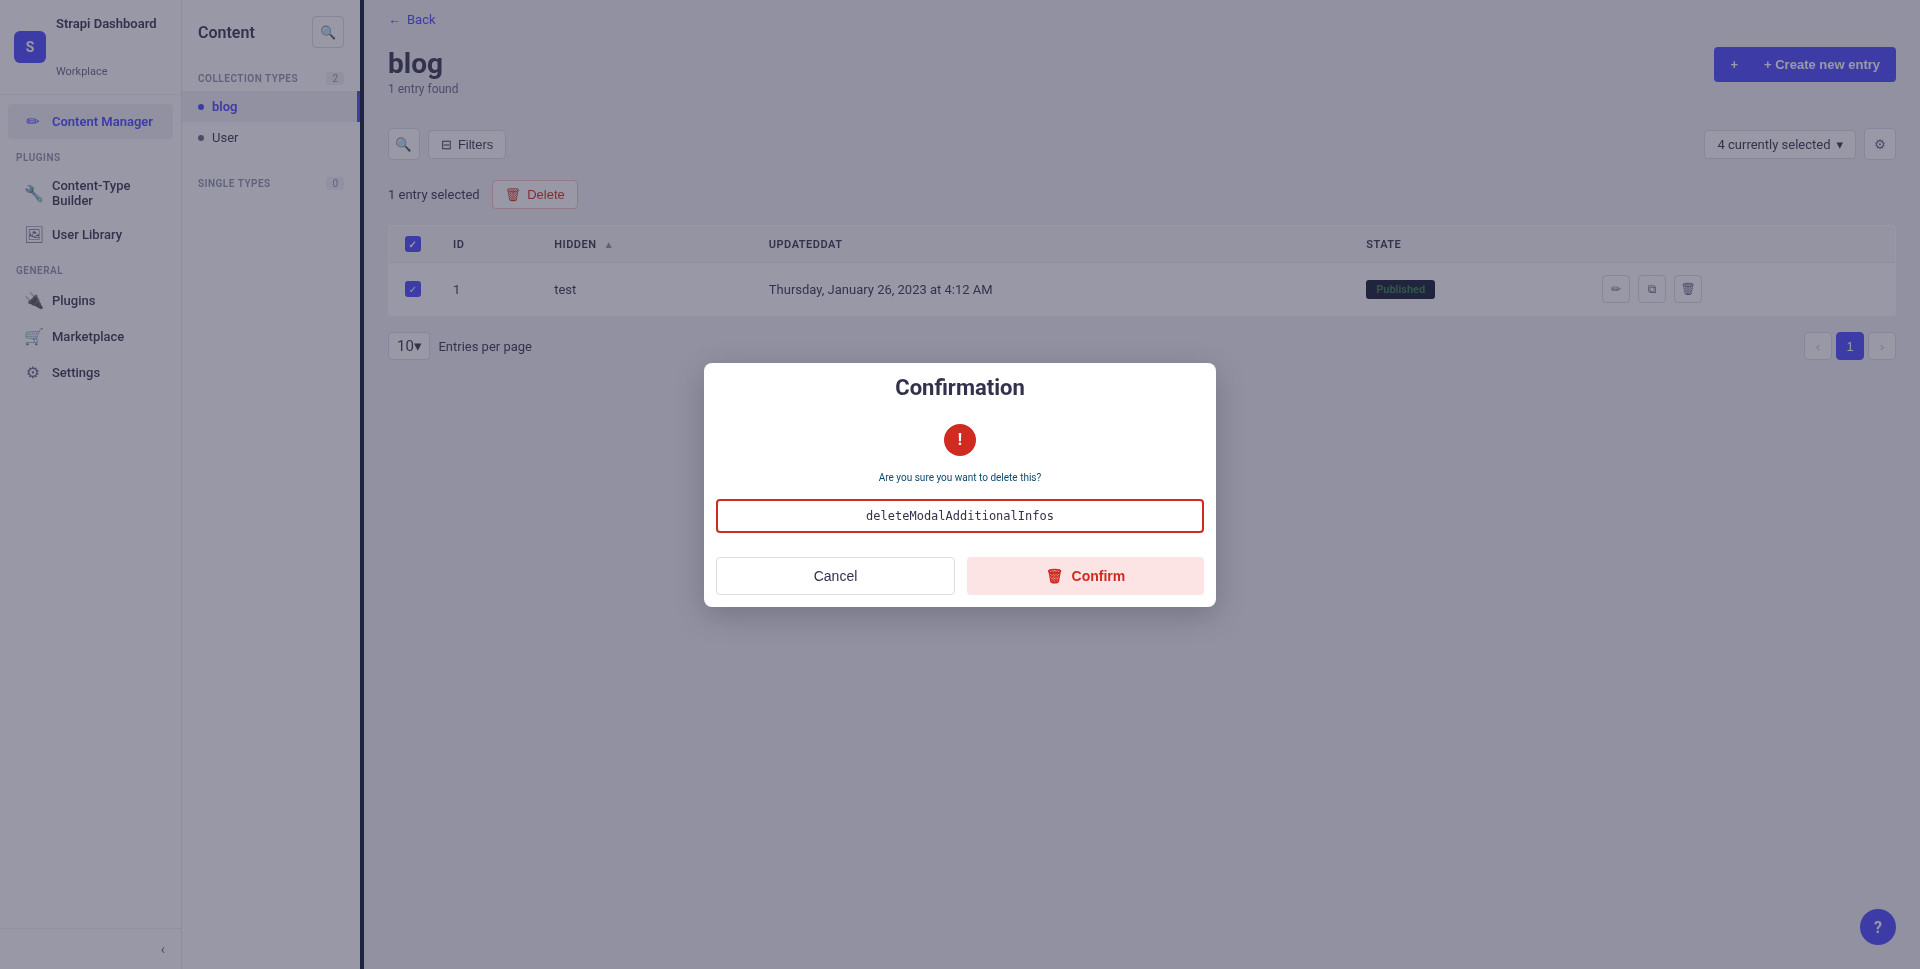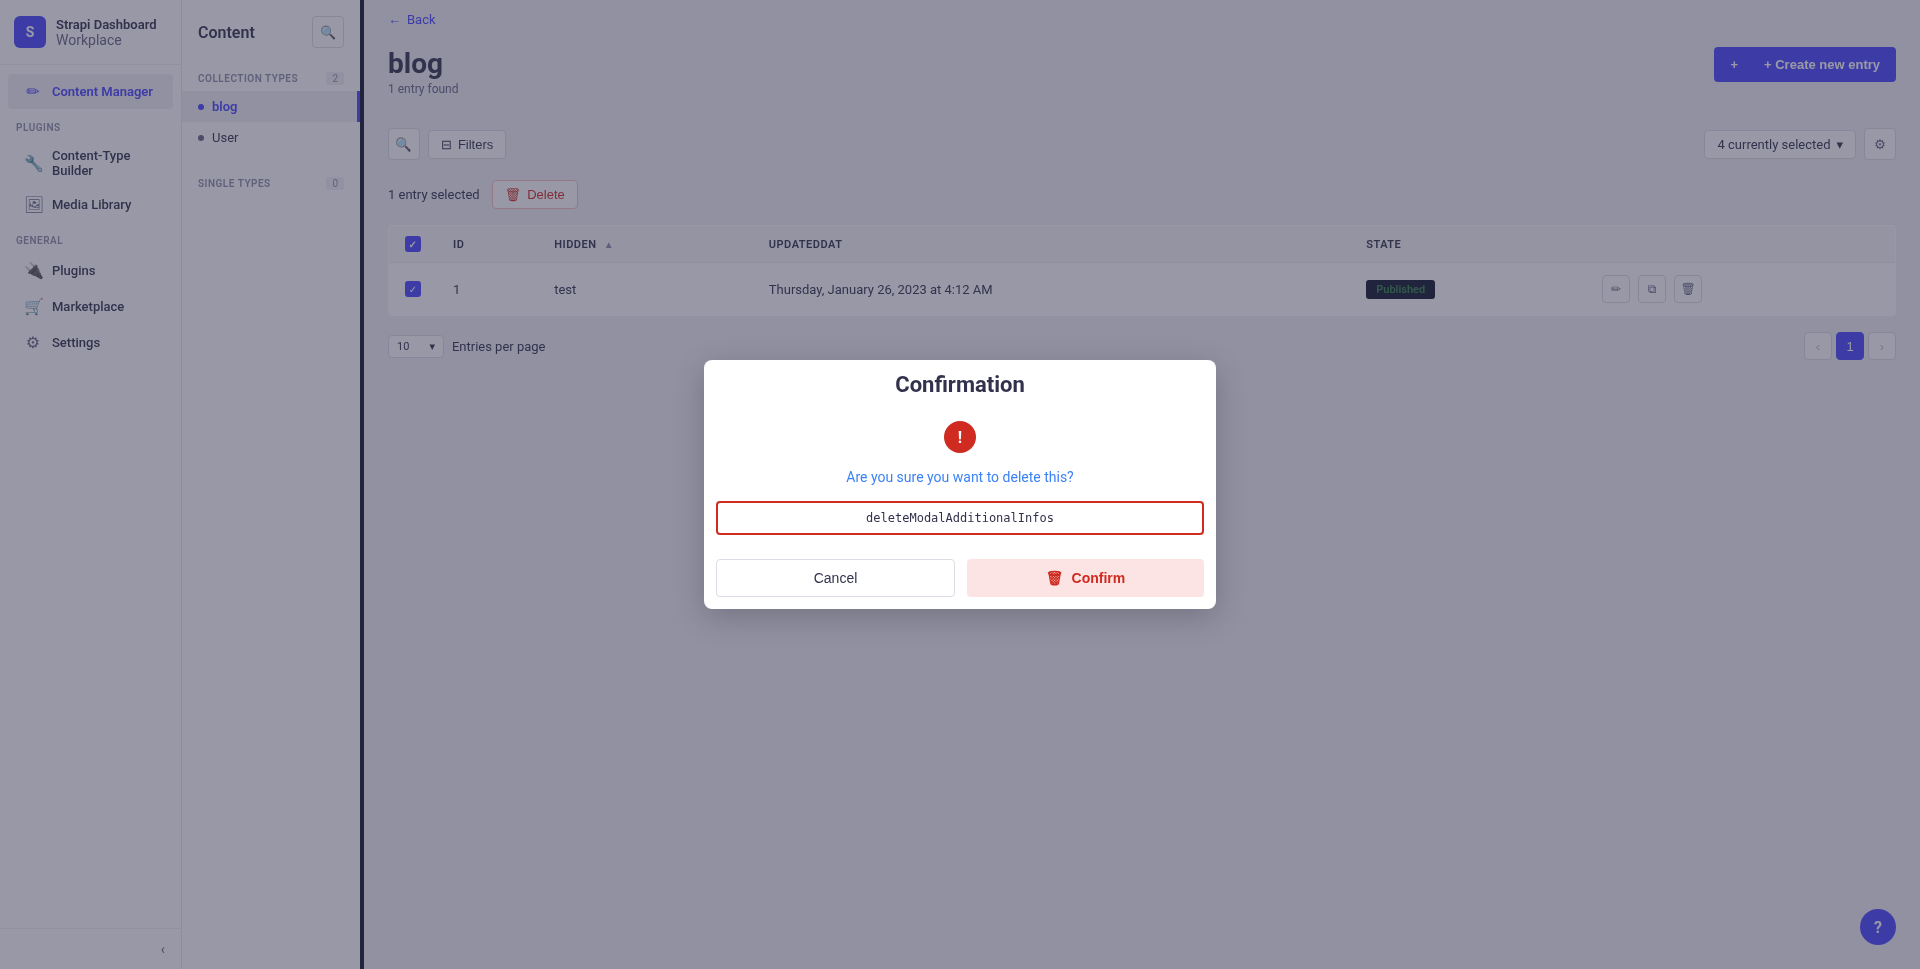--- a/index.html
+++ b/index.html
@@ -29,21 +29,21 @@
       border-radius: 6px;
       display: flex;
       align-items: center;
       justify-content: center;
       color: white;
       font-weight: bold;
       font-size: 14px;
     }
     .logo-text { }
     .logo-title { font-size: 13px; font-weight: 600; color: #32324d; }
-    .logo-sub { font-size: 14px; color: #666687; }
+    .logo-sub { font-size: 11px; color: #666687; margin-top: 34px; }
     .sidebar-nav { flex: 1; padding: 8px 0; overflow-y: auto; }
     .sidebar-section-label {
       font-size: 10px;
       font-weight: 600;
       color: #8e8ea9;
       text-transform: uppercase;
       letter-spacing: 0.5px;
       padding: 12px 16px 6px;
     }
     .sidebar-item {
@@ -333,27 +333,27 @@
     .per-page {
       display: flex;
       align-items: center;
       gap: 8px;
       font-size: 13px;
       color: #32324d;
     }
     .per-page-select {
       display: flex;
       align-items: flex-end;
-      gap: 20px;
+      gap: 0;
       padding: 4px 8px;
       border: 1px solid #dcdce4;
       background: #fff;
       border-radius: 4px;
       cursor: pointer;
-      font-size: 11px;
+      font-size: 15px;
     }
     .page-nav {
       display: flex;
       align-items: center;
       gap: 4px;
     }
     .page-btn {
       width: 28px;
       height: 28px;
       border: 1px solid #dcdce4;
@@ -421,21 +421,21 @@
       height: 32px;
       background: #d02b20;
       border-radius: 50%;
       display: flex;
       align-items: center;
       justify-content: center;
       color: white;
       font-weight: bold;
       font-size: 16px;
     }
-    .modal-question { font-size: 14px; color: #3b82f6; text-align: center; }
+    .modal-question { font-size: 10px; color: #0c4a6e; text-align: center; }
     .modal-code-box {
       border: 2px solid #d02b20;
       border-radius: 4px;
       padding: 8px 16px;
       font-family: monospace;
       font-size: 12px;
       color: #32324d;
       background: #fff;
       text-align: center;
       width: 100%;
@@ -487,21 +487,21 @@
       <span class="sidebar-item-icon">✏</span>
       <span class="sidebar-item-label">Content Manager</span>
     </div>
     <div class="sidebar-section-label">PLUGINS</div>
     <div class="sidebar-item">
       <span class="sidebar-item-icon">🔧</span>
       <span class="sidebar-item-label">Content-Type Builder</span>
     </div>
     <div class="sidebar-item">
       <span class="sidebar-item-icon">🖼</span>
-      <span class="sidebar-item-label">Media Library</span>
+      <span class="sidebar-item-label">User Library</span>
     </div>
     <div class="sidebar-section-label">GENERAL</div>
     <div class="sidebar-item">
       <span class="sidebar-item-icon">🔌</span>
       <span class="sidebar-item-label">Plugins</span>
     </div>
     <div class="sidebar-item">
       <span class="sidebar-item-icon">🛒</span>
       <span class="sidebar-item-label">Marketplace</span>
     </div>

